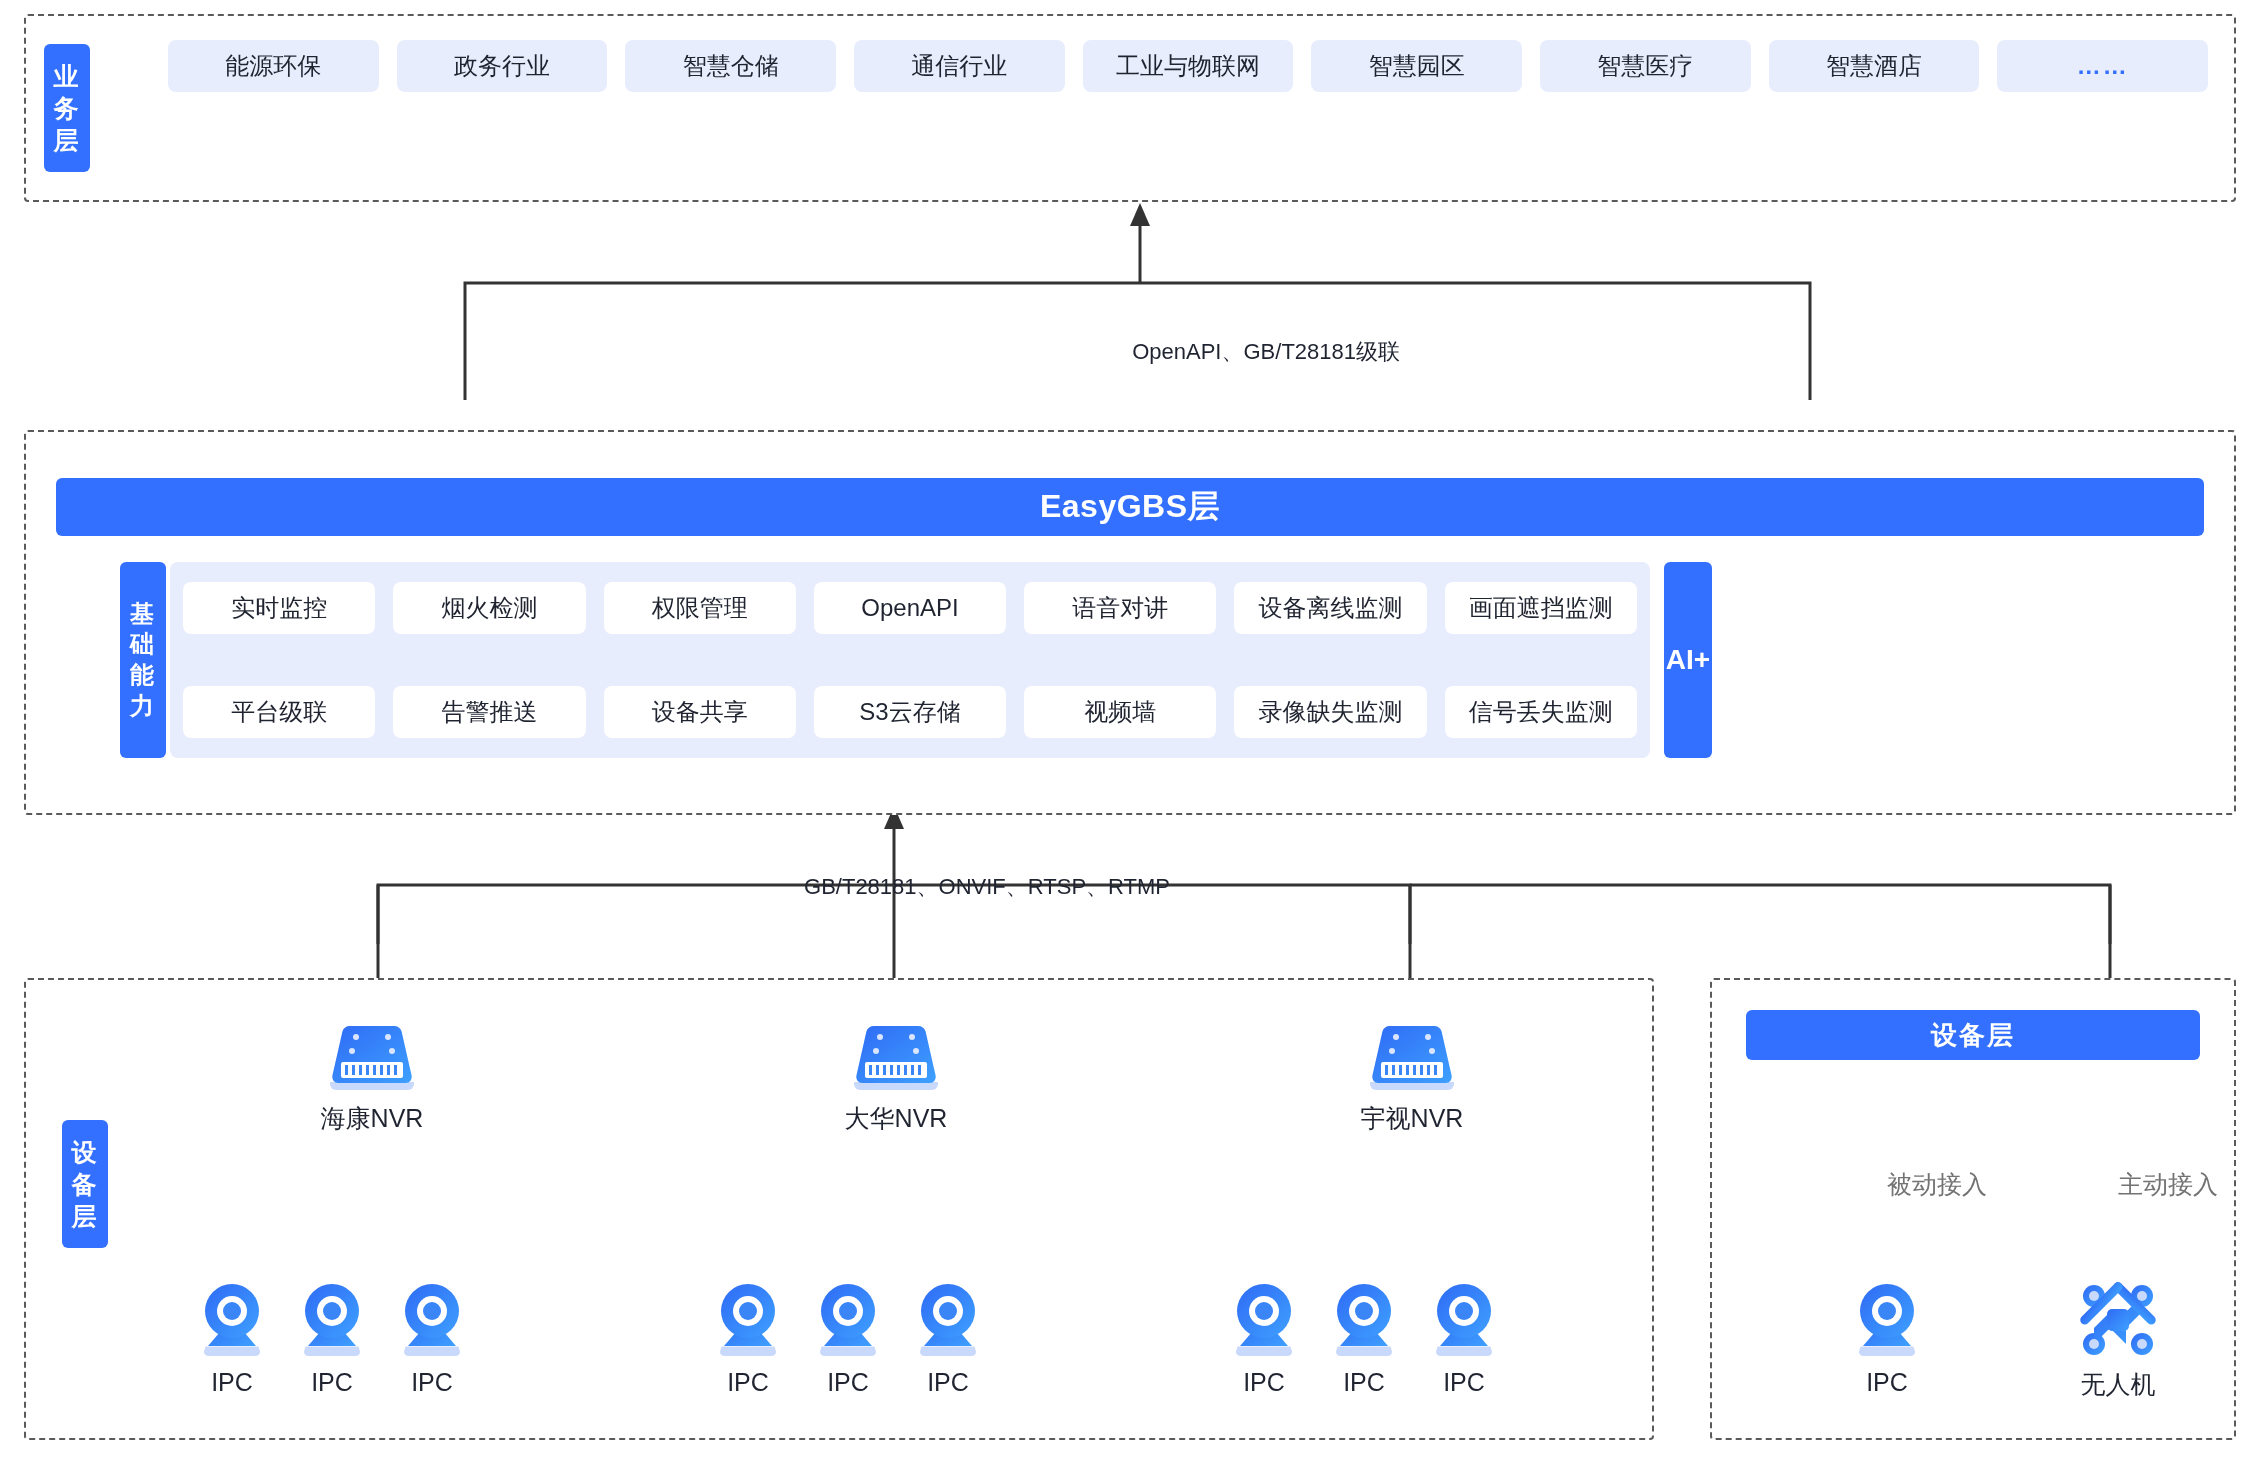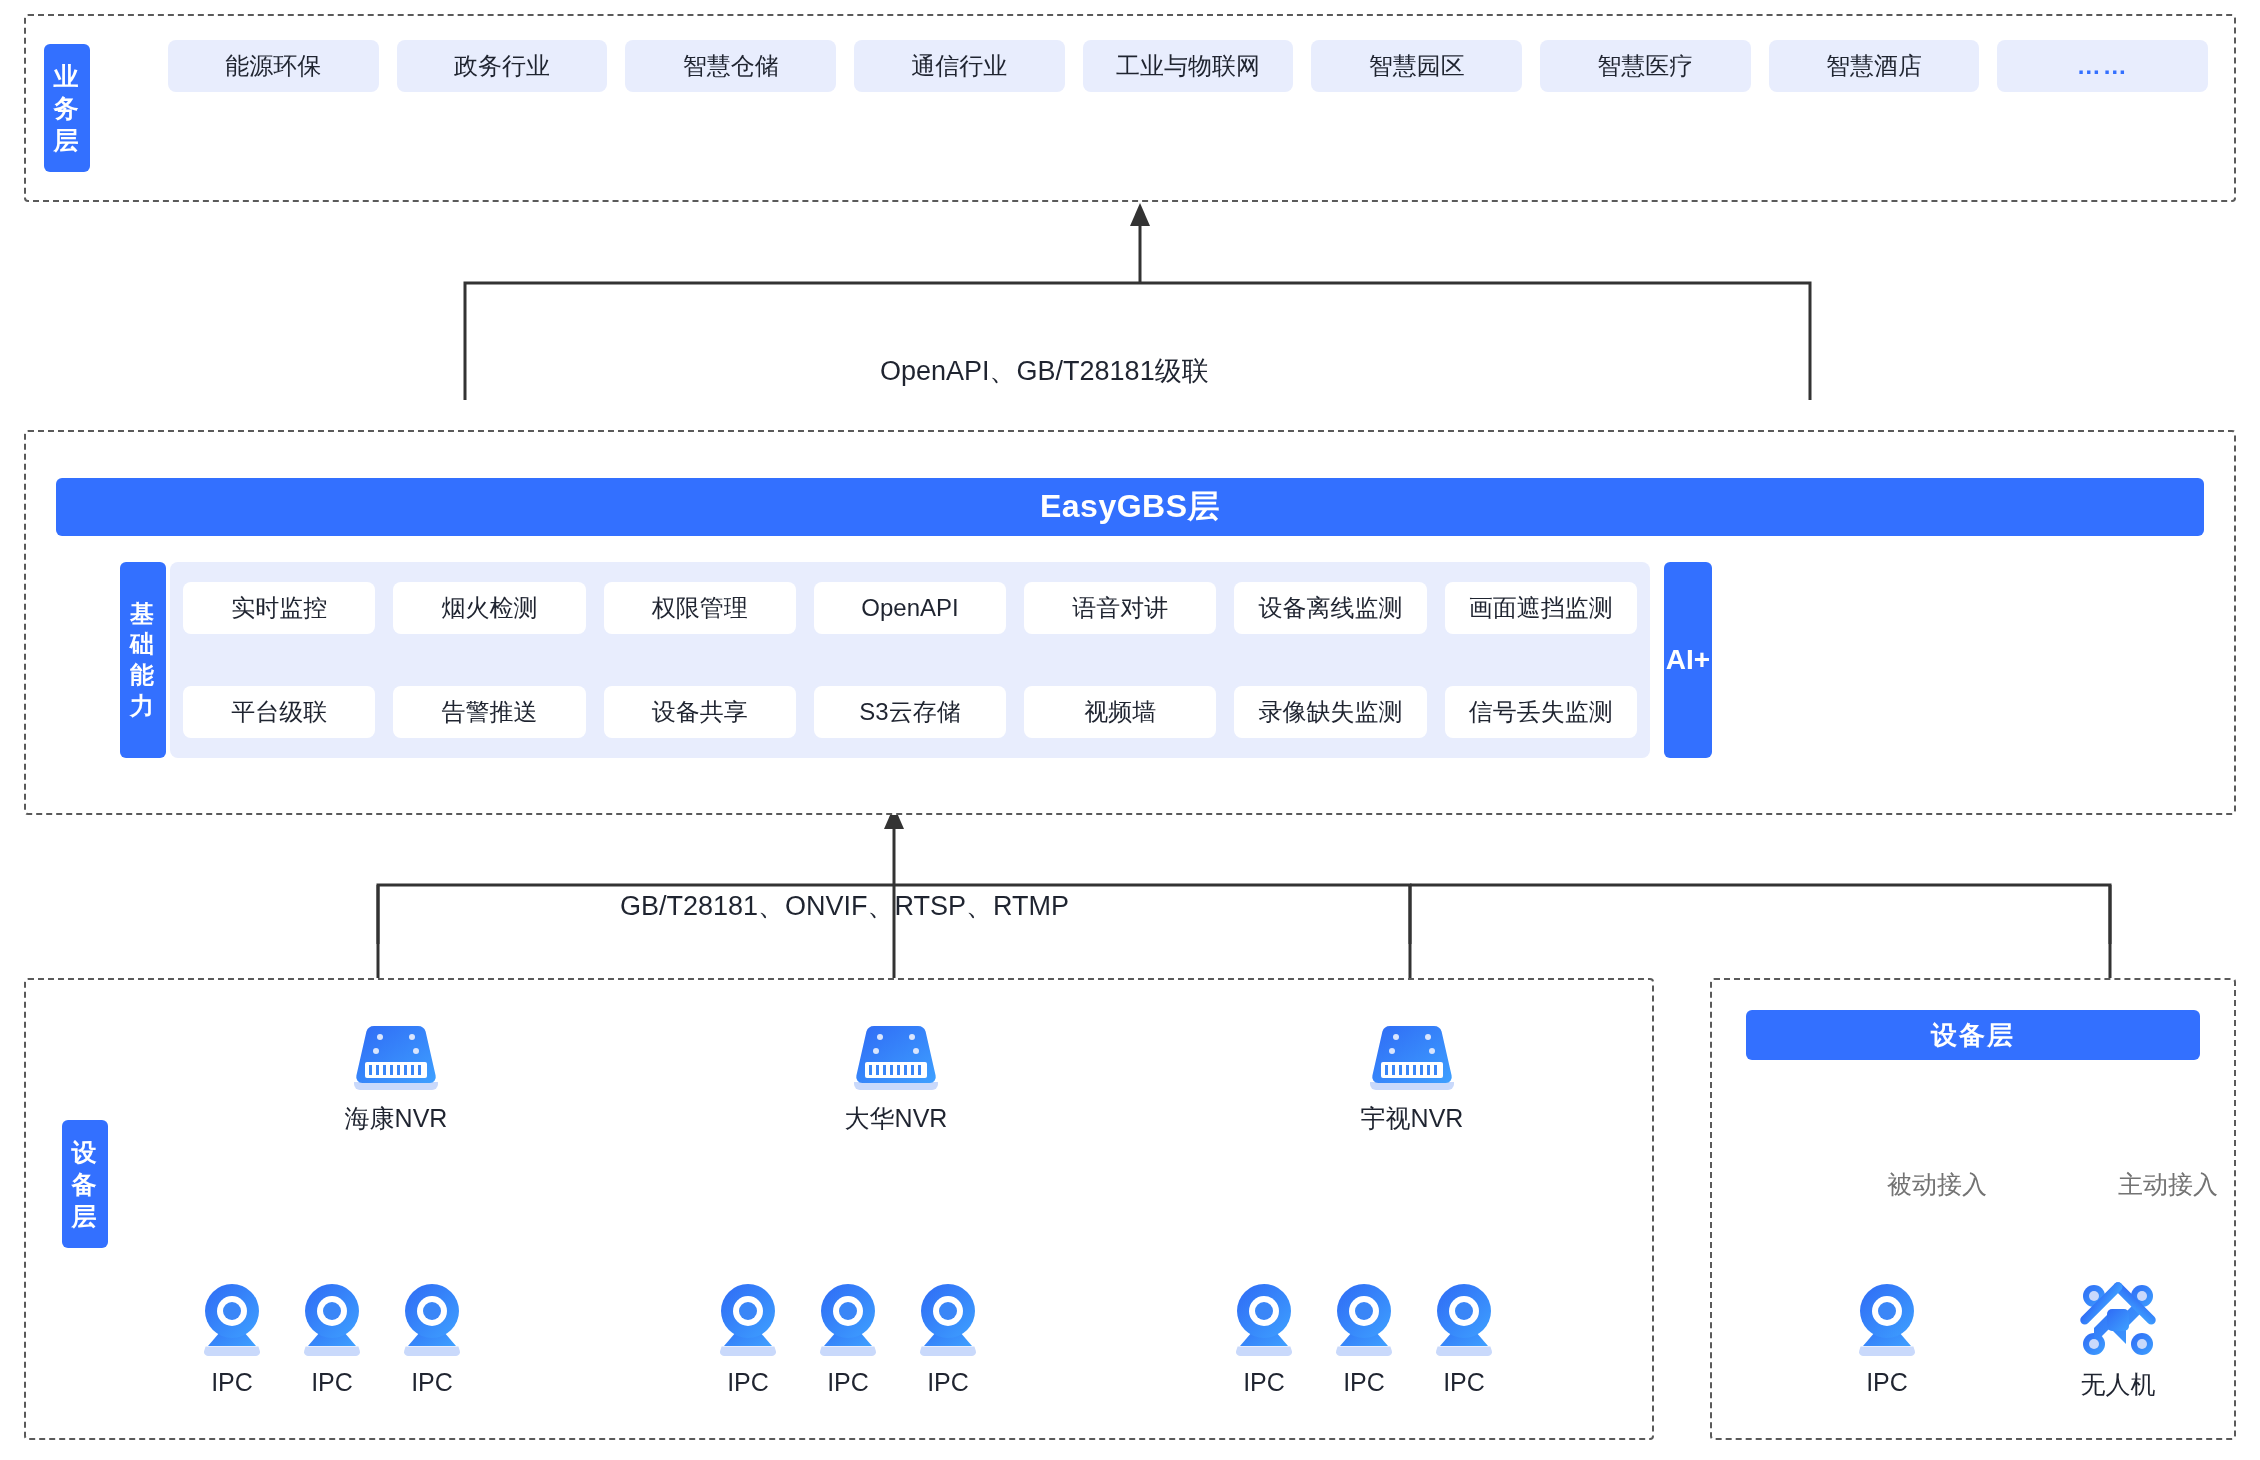--- a/index.html
+++ b/index.html
@@ -91,25 +91,24 @@
     display: flex; align-items: center; justify-content: center;
     white-space: nowrap;
     padding: 0 20px;
   }
   .cap-left .cap-item { flex: 1 1 0; }
   .cap-right .cap-item { flex: 1 1 0; }
 
   
   .conn-label {
     position: absolute;
-    font-size: 27px;
+    font-size: 22px;
     color: #1f2430;
     white-space: nowrap;
-    text-align: left;
-    margin-top: 16px;
+    text-align: right;
   }
   svg.wires { position: absolute; left: 0; top: 0; width: 2260px; height: 1460px; pointer-events: none; }
 
   
   .node { position: absolute; text-align: center; }
   .node .label {
     font-size: 25px; color: #1f2430; white-space: nowrap; margin-top: 6px;
   }
   .ipc-label { font-size: 26px; }
 
@@ -238,21 +237,21 @@
 
 
   <div class="conn-label" style="left:620px; top:872px; width:550px;">GB/T28181、ONVIF、RTSP、RTMP</div>
 
   <div class="dashed-box" style="left:24px; top:978px; width:1630px; height:462px;"></div>
 
   <div class="layer-tab" style="left:62px; top:1120px; width:46px; height:128px;">
     <span>设<br>备<br>层</span>
   </div>
 
-  <div class="node" style="left:316px; top:1020px; width:160px;">
+  <div class="node" style="left:292px; top:1020px; width:160px;">
     <svg width="96" height="76" viewBox="0 0 96 76" style="display:block;margin:0 auto;">
       <defs>
         <linearGradient id="nvrg1" x1="0" y1="0" x2="1" y2="1">
           <stop offset="0%" stop-color="#2f6bf5"></stop>
             <stop offset="100%" stop-color="#3ea0ff"></stop>
         </linearGradient>
       </defs>
       <path d="M12 70 h72 a6 6 0 0 0 6 -6 v-2 H6 v2 a6 6 0 0 0 6 6 z" fill="#c9d9fb"></path>
       <path d="M26 6 h44 a8 8 0 0 1 7.6 5.5 l10 44 a6 6 0 0 1 -5.8 7.5 H14.2 a6 6 0 0 1 -5.8 -7.5 l10 -44 A8 8 0 0 1 26 6 z" fill="url(#nvrg1)"></path>
       <circle cx="32" cy="17" r="3" fill="#d9e5fd"></circle>

